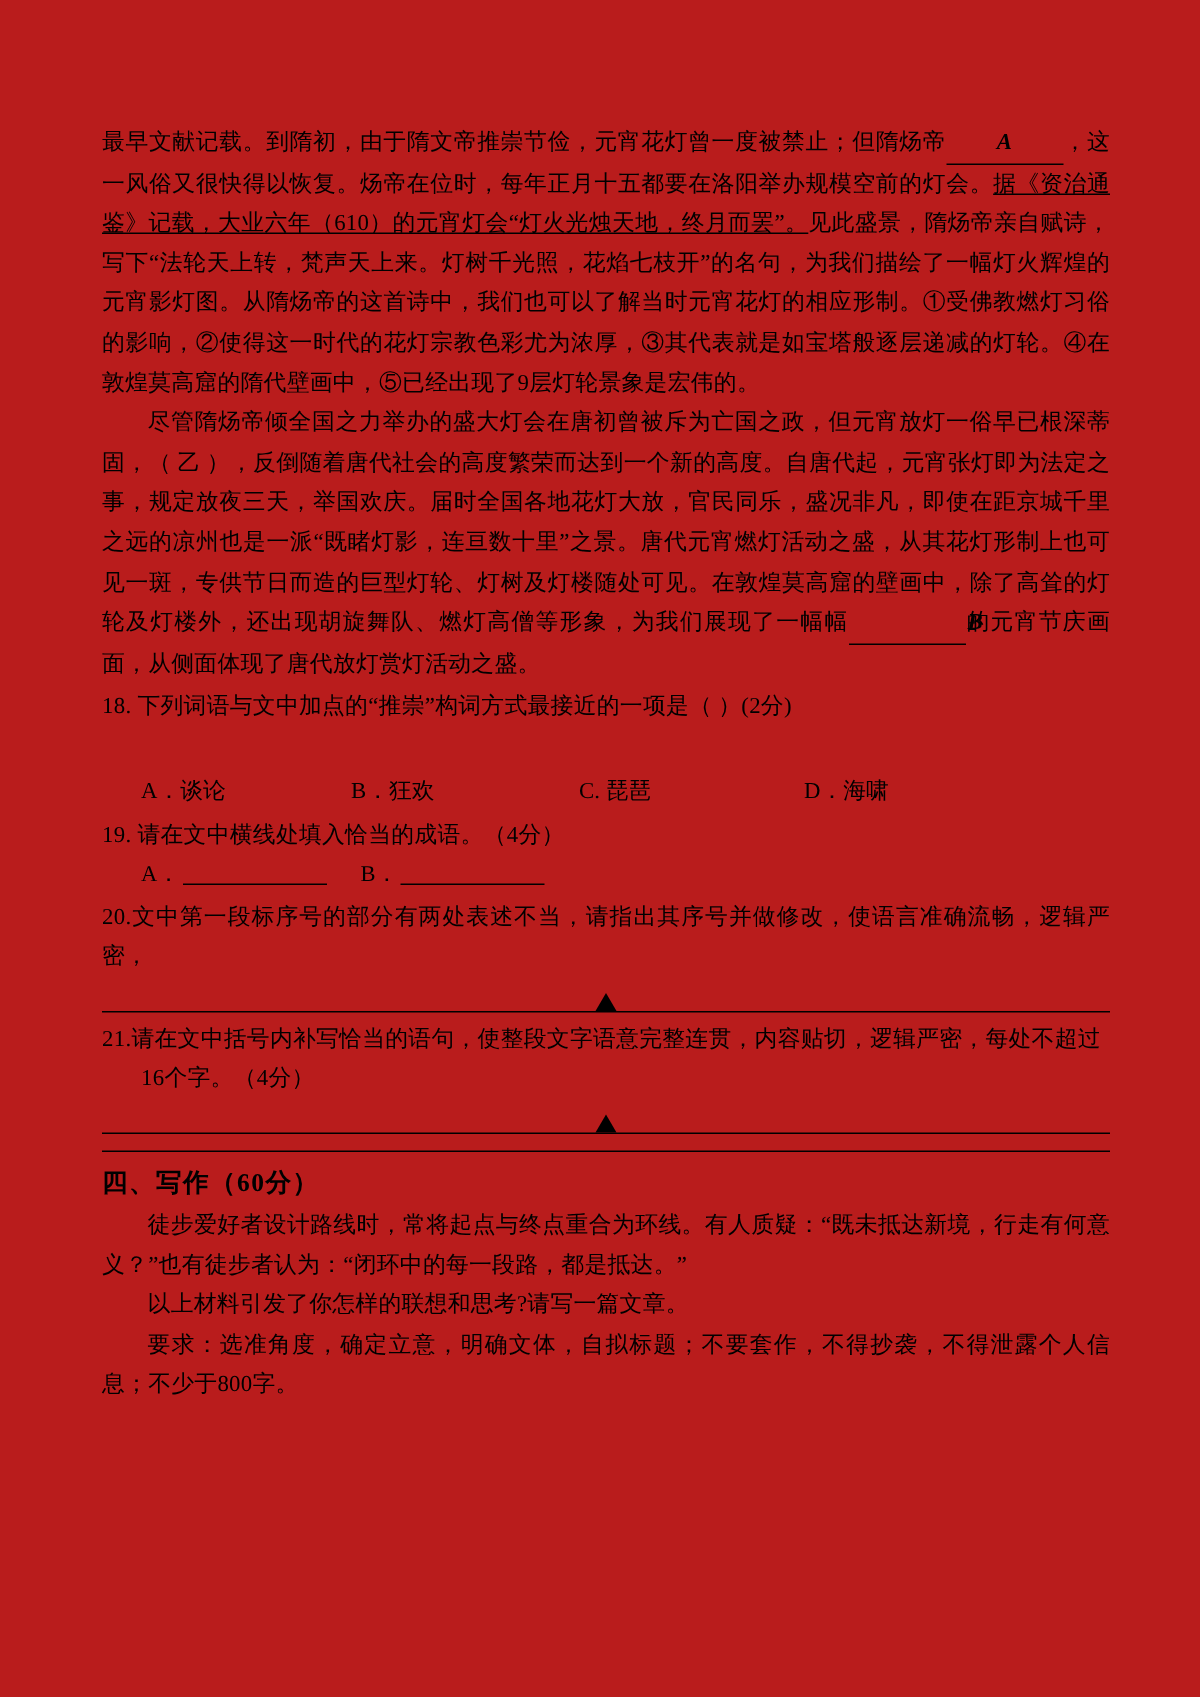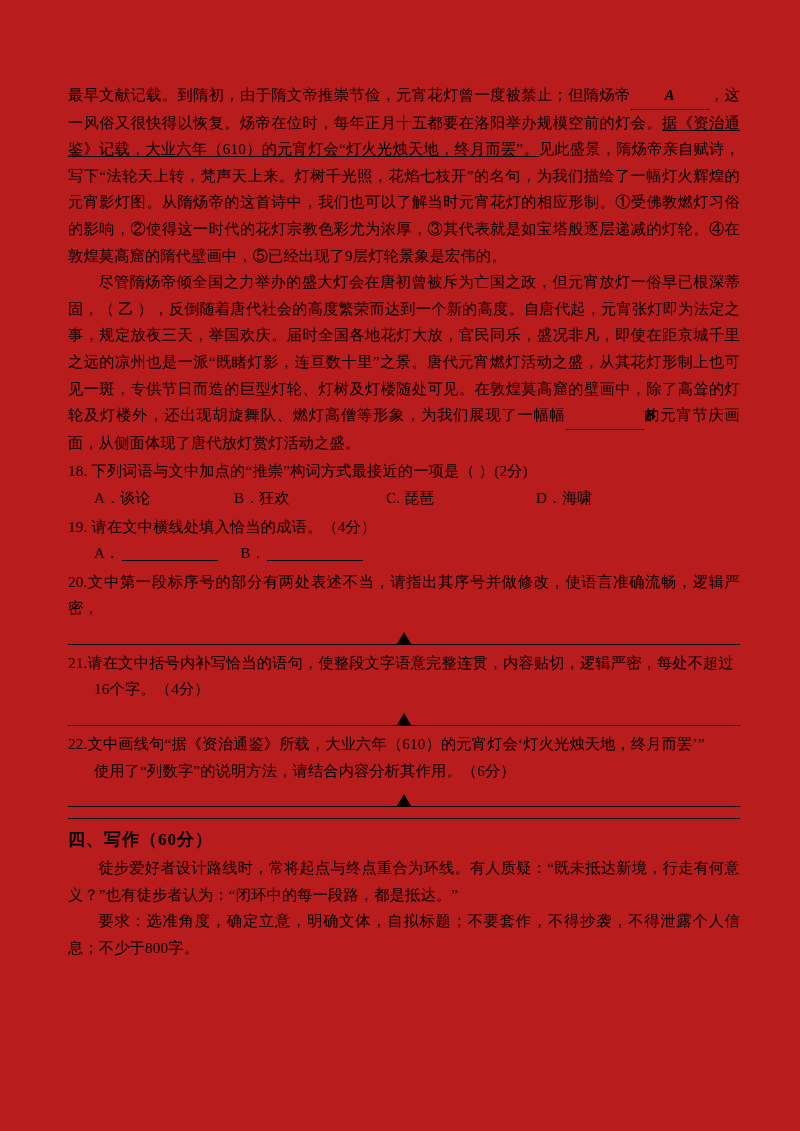--- a/index.html
+++ b/index.html
@@ -58,21 +58,21 @@
     font-size: 15.2px;
     line-height: 26.6px;
   }
   .q-block { margin-top: 2px; }
   .opts {
     display: flex;
     font-size: 15.2px;
     line-height: 26.6px;
     padding-left: 26px;
   }
-  .opts span { display: inline-block; }
+  .opts span { display: inline-block; margin-top: 30px; }
   .opt1 { width: 140px; }
   .opt2 { width: 152px; }
   .opt3 { width: 150px; }
   .opt4 { width: 140px; }
   .fillrow {
     padding-left: 26px;
     font-size: 15px;
     line-height: 26.6px;
   }
   .fillrow .lbl { margin-right: 2px; }
@@ -160,30 +160,24 @@
     </div>
 
     <div class="q-block">
       <p class="qnum"><span>21.</span><span>请在文中括号内补写恰当的语句，使整段文字语意完整连贯，内容贴切，逻辑严密，每处不超过</span></p>
       <p class="qnum" style="padding-left:26px">16个字。（4分）</p>
       <div class="triangle-rule">
           <span class="tri"></span>
         </div>
     </div>
 
-    <div class="q-block">
-      <p class="qnum"><span>22.</span><span>文中画线句“据《资治通鉴》所载，大业六年（610）的元宵灯会‘灯火光烛天地，终月而罢’”</span></p>
-      <p class="qnum" style="padding-left:26px">使用了“列数字”的说明方法，请结合内容分析其作用。（6分）</p>
-      <div class="triangle-rule">
-          <span class="tri"></span>
-        </div>
-    </div>
 
     <hr class="section-rule">
 
     <div>
       <p class="section-title">四、写作（60分）</p>
       <p class="qnum sub-indent">徒步爱好者设计路线时，常将起点与终点重合为环线。有人质疑：“既未抵达新境，行走有何意义？”也有徒步者认为：“闭环中的每一段路，都是抵达。”</p>
+      <p class="qnum sub-indent">以上材料引发了你怎样的联想和思考?请写一篇文章。</p>
       <p class="qnum sub-indent">要求：选准角度，确定立意，明确文体，自拟标题；不要套作，不得抄袭，不得泄露个人信息；不少于800字。</p>
     </div>
 
   </div>
 </div>
 
 </body></html>

